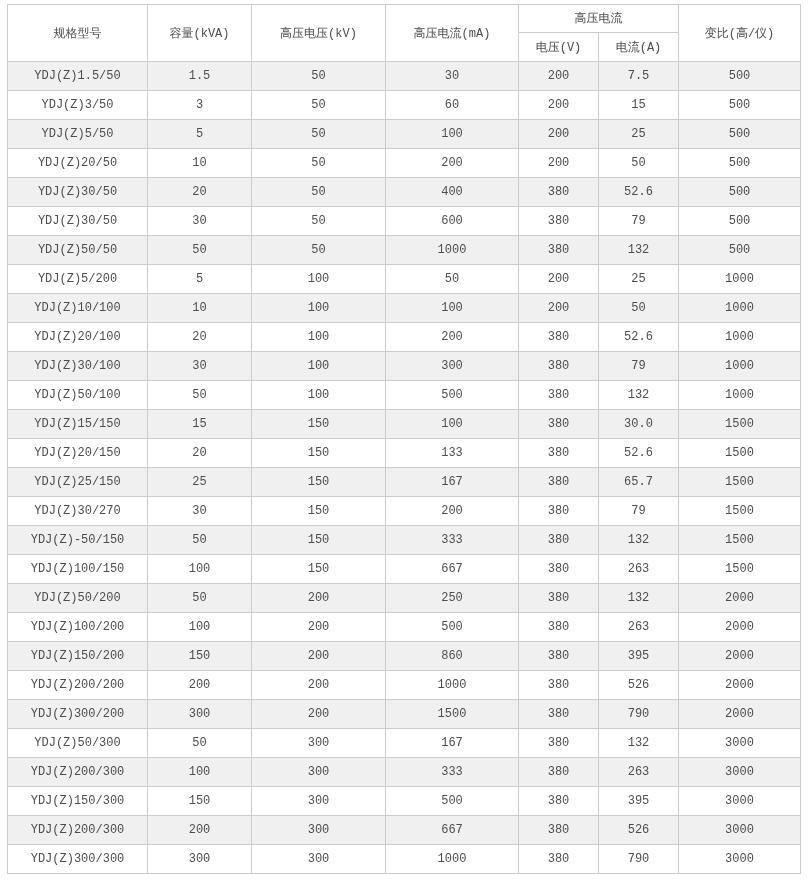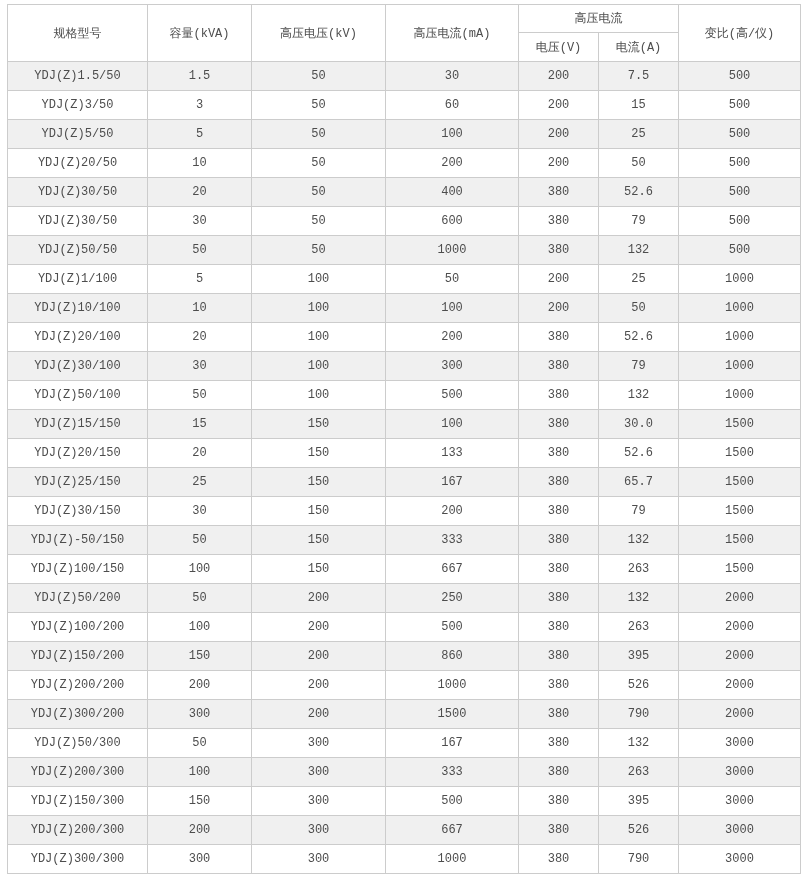--- a/index.html
+++ b/index.html
@@ -133,21 +133,21 @@
         <tr>
     <td>YDJ(Z)50/50</td>
     <td>50</td>
     <td>50</td>
     <td>1000</td>
     <td>380</td>
     <td>132</td>
     <td>500</td>
   </tr>
         <tr>
-    <td>YDJ(Z)1/100</td>
+    <td>YDJ(Z)5/200</td>
     <td>5</td>
     <td>100</td>
     <td>50</td>
     <td>200</td>
     <td>25</td>
     <td>1000</td>
   </tr>
         <tr>
     <td>YDJ(Z)10/100</td>
     <td>10</td>
@@ -205,21 +205,21 @@
         <tr>
     <td>YDJ(Z)25/150</td>
     <td>25</td>
     <td>150</td>
     <td>167</td>
     <td>380</td>
     <td>65.7</td>
     <td>1500</td>
   </tr>
         <tr>
-    <td>YDJ(Z)30/150</td>
+    <td>YDJ(Z)30/270</td>
     <td>30</td>
     <td>150</td>
     <td>200</td>
     <td>380</td>
     <td>79</td>
     <td>1500</td>
   </tr>
         <tr>
     <td>YDJ(Z)-50/150</td>
     <td>50</td>

